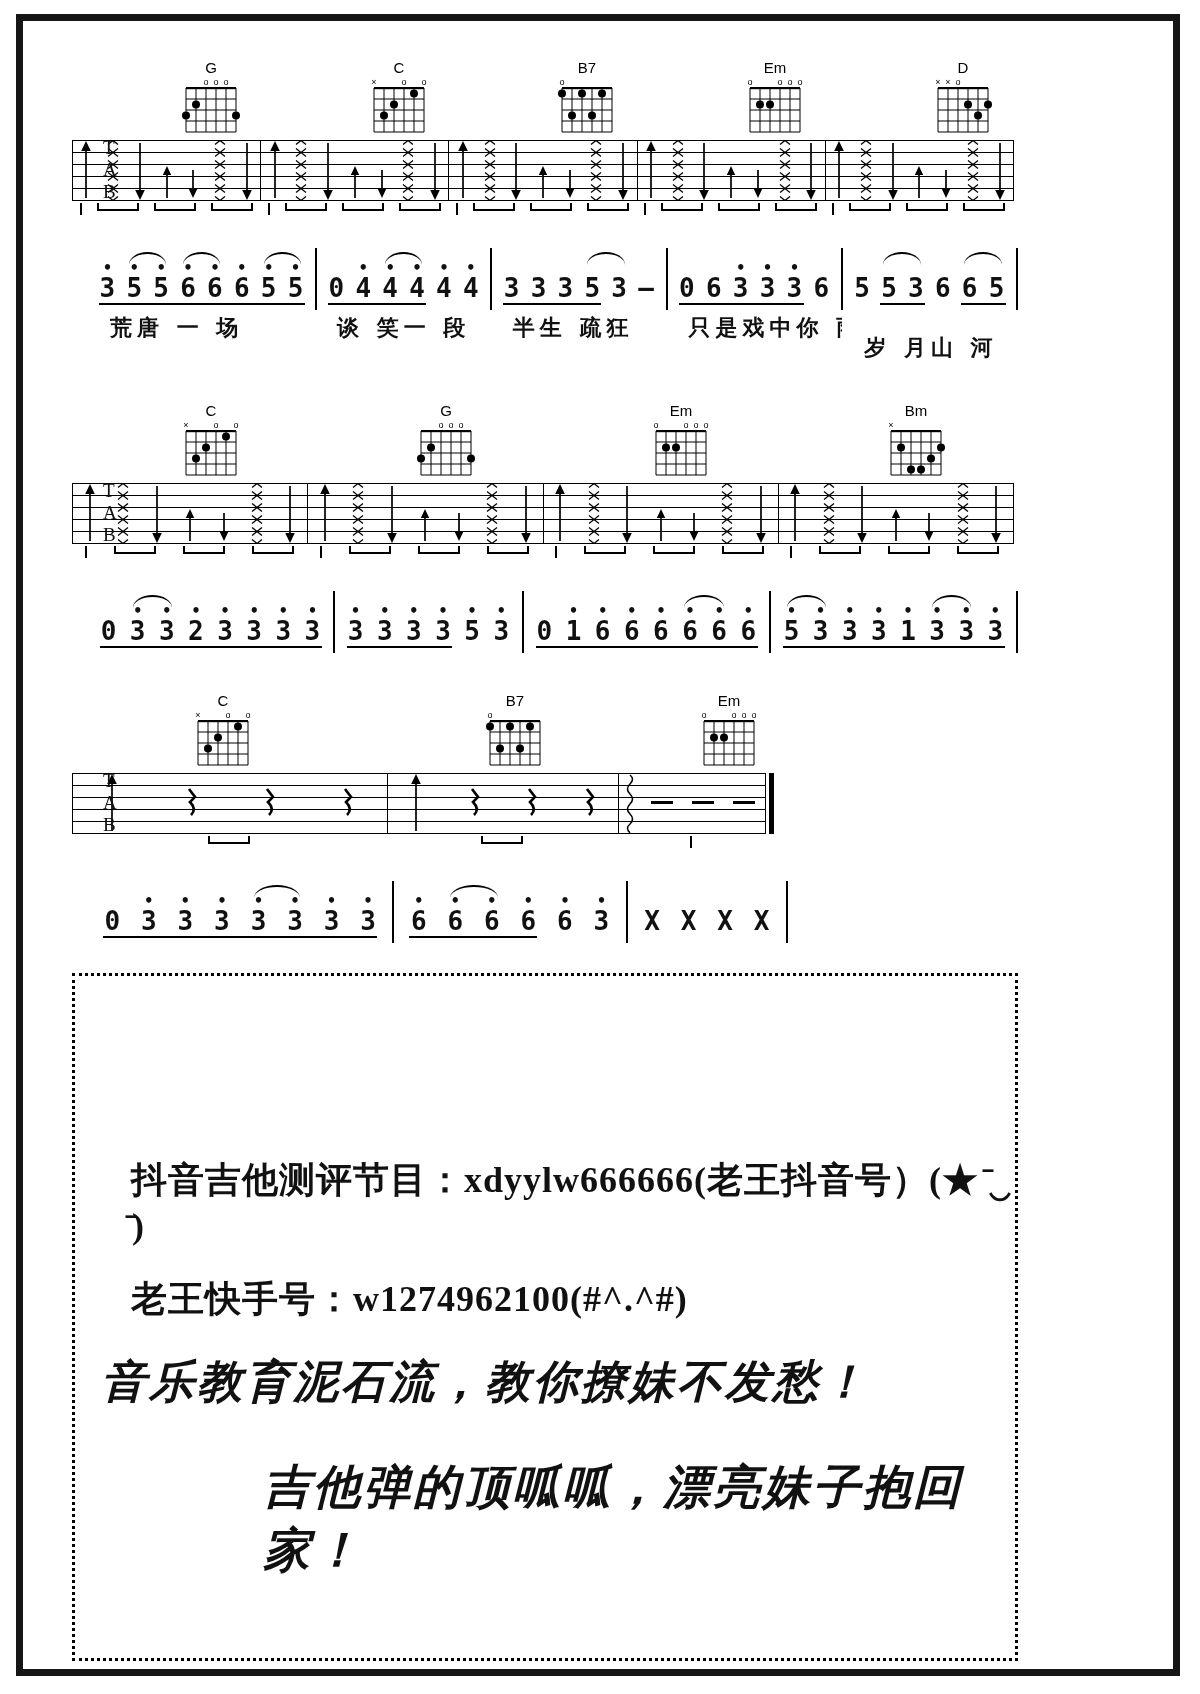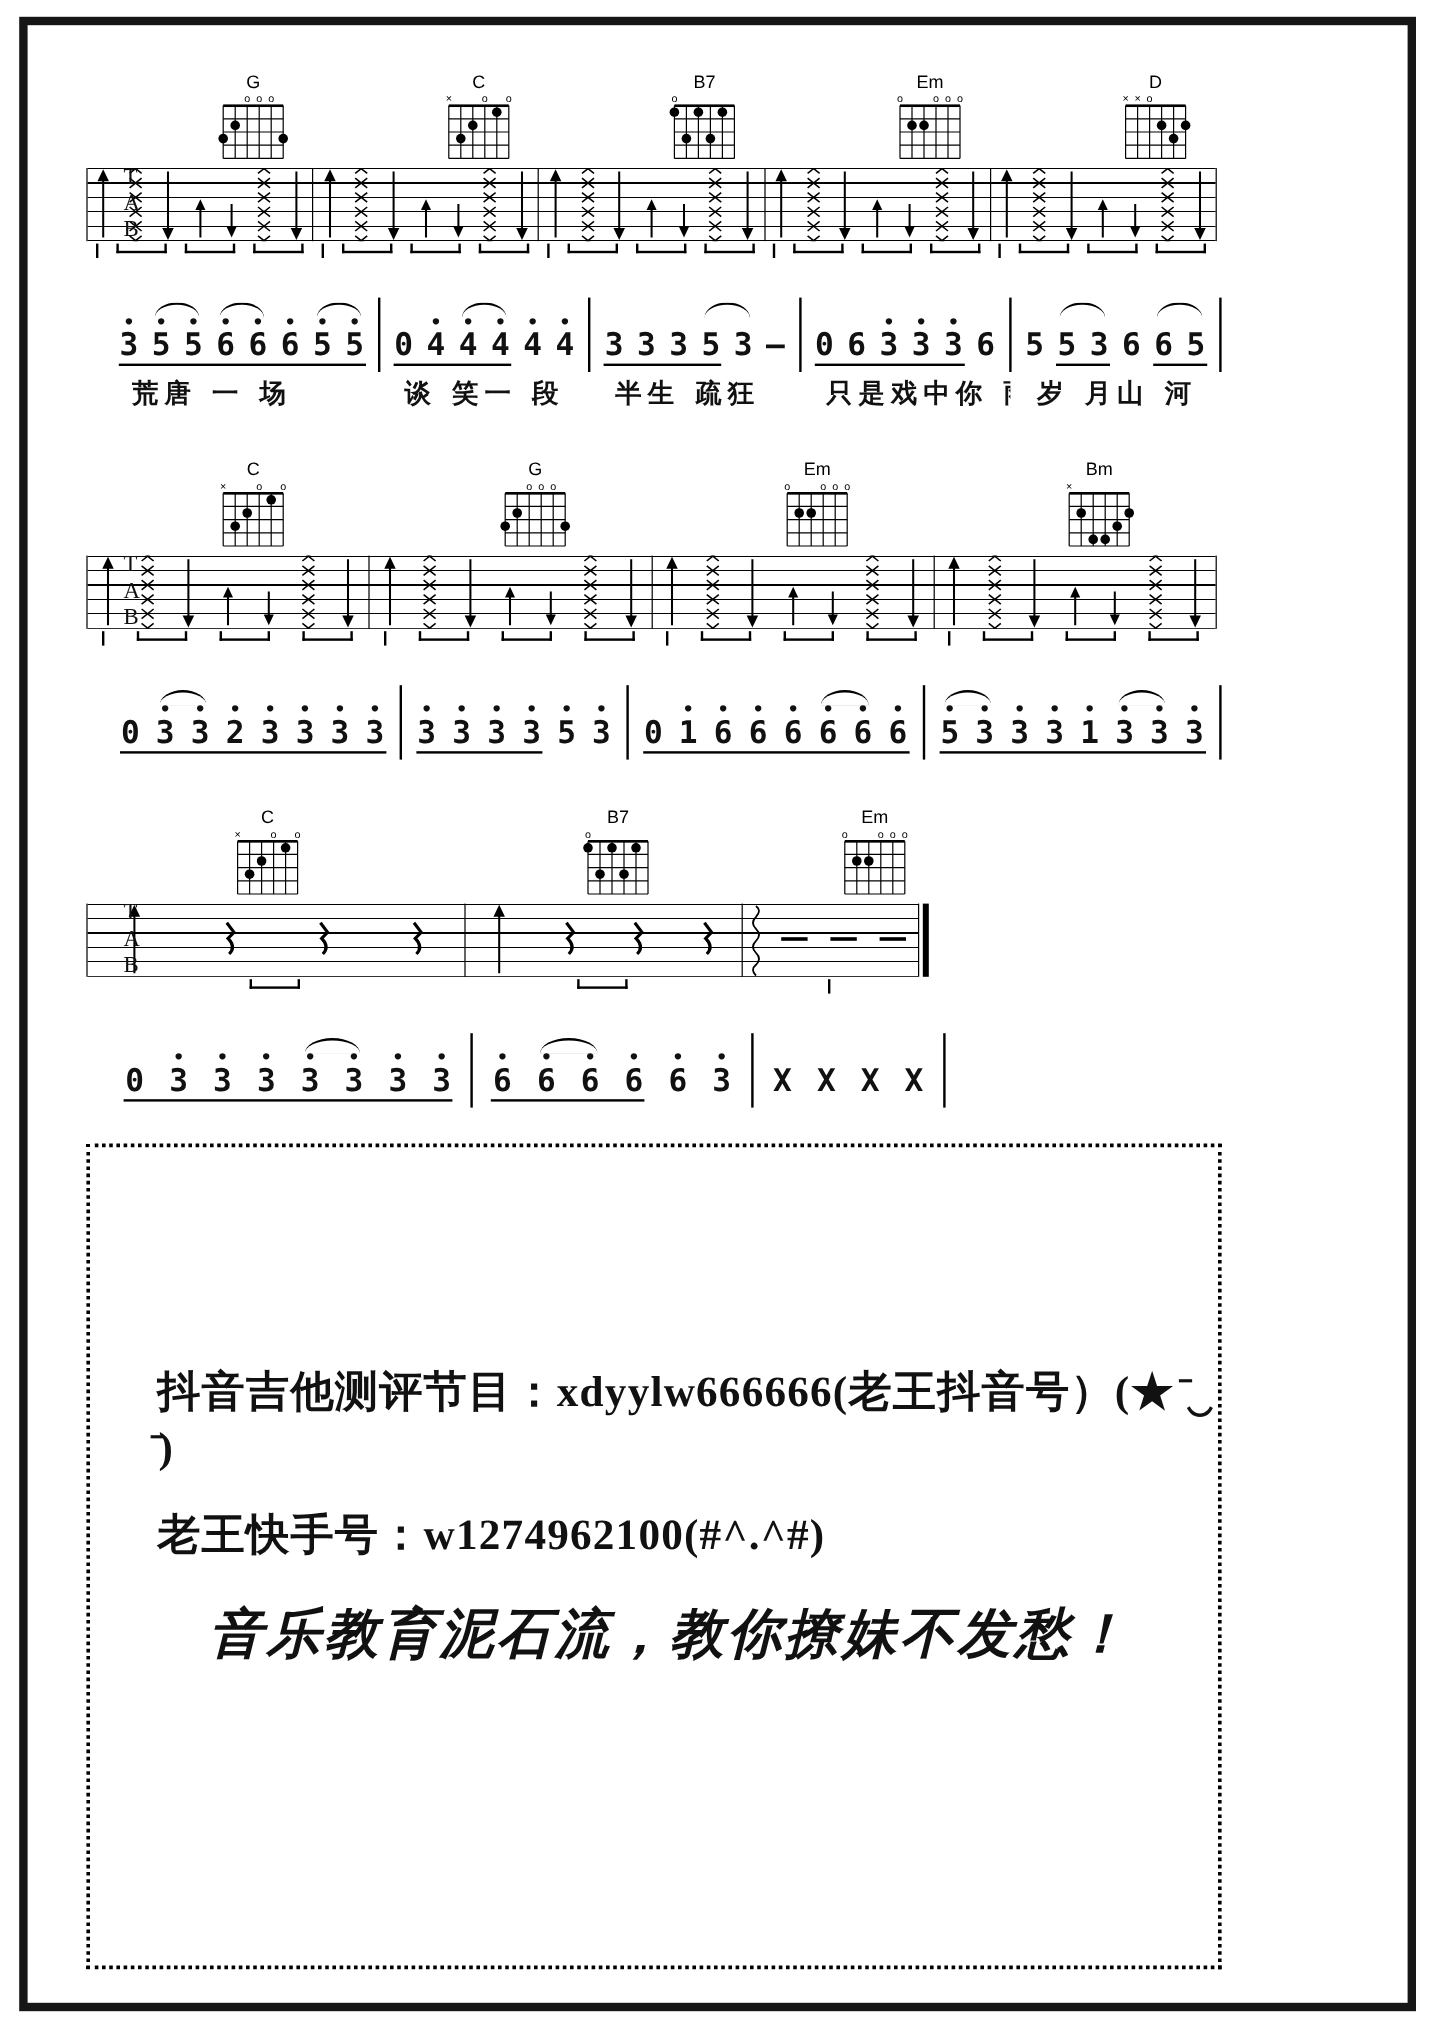--- a/index.html
+++ b/index.html
@@ -48,21 +48,21 @@
   
   .lyrrow{display:flex;width:930px;margin:3px 0 0 16px;
           font-family:"DejaVu Sans","Liberation Sans",sans-serif;font-size:22px;font-weight:600;}
   .lmeasure{flex-basis:0;padding-left:22px;white-space:pre;letter-spacing:5px;overflow:hidden;}
   
   .promo{margin:22px 0 0 0;width:946px;height:688px;border:3.5px dotted #000;
          box-sizing:border-box;padding-top:178px;position:relative;}
   .pl1,.pl2{font-family:"Liberation Serif",serif;font-weight:700;font-size:36px;
             margin:0 0 28px 56px;letter-spacing:1px;}
   .pl3{font-family:"DejaVu Serif",serif;font-style:italic;font-weight:700;font-size:45px;
-       margin:26px 0 0 26px;letter-spacing:3px;text-align:center;}
+       margin:26px 0 0 26px;letter-spacing:3px;}
   .pl4{font-family:"DejaVu Serif",serif;font-style:italic;font-weight:700;font-size:47px;
        margin:44px 0 0 188px;letter-spacing:3px;}
 </style>
 </head>
 <body>
 
 <div class="frame"></div>
 
 <div class="content">
   <div id="score">
@@ -525,21 +525,21 @@
             <i class="beamline" style="left: 118px; width: 45px;"></i>
             <i class="slur" style="left: 40.6px; width: 37.8px;"></i>
             <i class="slur" style="left: 121.6px; width: 37.8px;"></i>
           </div>
         </div>
         <div class="lyrrow">
           <div class="lmeasure" style="flex-grow: 8;">荒唐 一 场</div>
           <div class="lmeasure" style="flex-grow: 6;">谈 笑一 段</div>
           <div class="lmeasure" style="flex-grow: 6;">半生 疏狂</div>
           <div class="lmeasure" style="flex-grow: 6;">只是戏中你 雨</div>
-          <div class="lmeasure" style="flex-grow: 6;">岁 月山 河</div>
+          <div class="lmeasure" style="flex-grow: 6; margin-top: 20px;">岁 月山 河</div>
         </div>
       </div>
       <div class="system sys-1">
         <div class="chordrow">
           <div class="chordcell mi-0">
             <svg width="70" height="78" viewBox="0 0 70 78">
               <text x="35" y="13" text-anchor="middle" font-size="15" font-family="Liberation Sans, sans-serif">C</text>
               <text x="10" y="25" text-anchor="middle" font-size="9">×</text>
               <text x="40" y="25" text-anchor="middle" font-size="9">o</text>
               <text x="60" y="25" text-anchor="middle" font-size="9">o</text>
@@ -1073,14 +1073,15 @@
             <span class="note">X</span>
           </div>
         </div>
       </div>
     </div>
 
   <div class="promo">
     <p class="pl1">抖音吉他测评节目：xdyylw666666(老王抖音号）(★ ̄‿ ̄)</p>
     <p class="pl2">老王快手号：w1274962100(#^.^#)</p>
     <p class="pl3">音乐教育泥石流，教你撩妹不发愁！</p>
+    <p class="pl4">吉他弹的顶呱呱，漂亮妹子抱回家！</p>
   </div>
 </div>
 
 </body></html>

